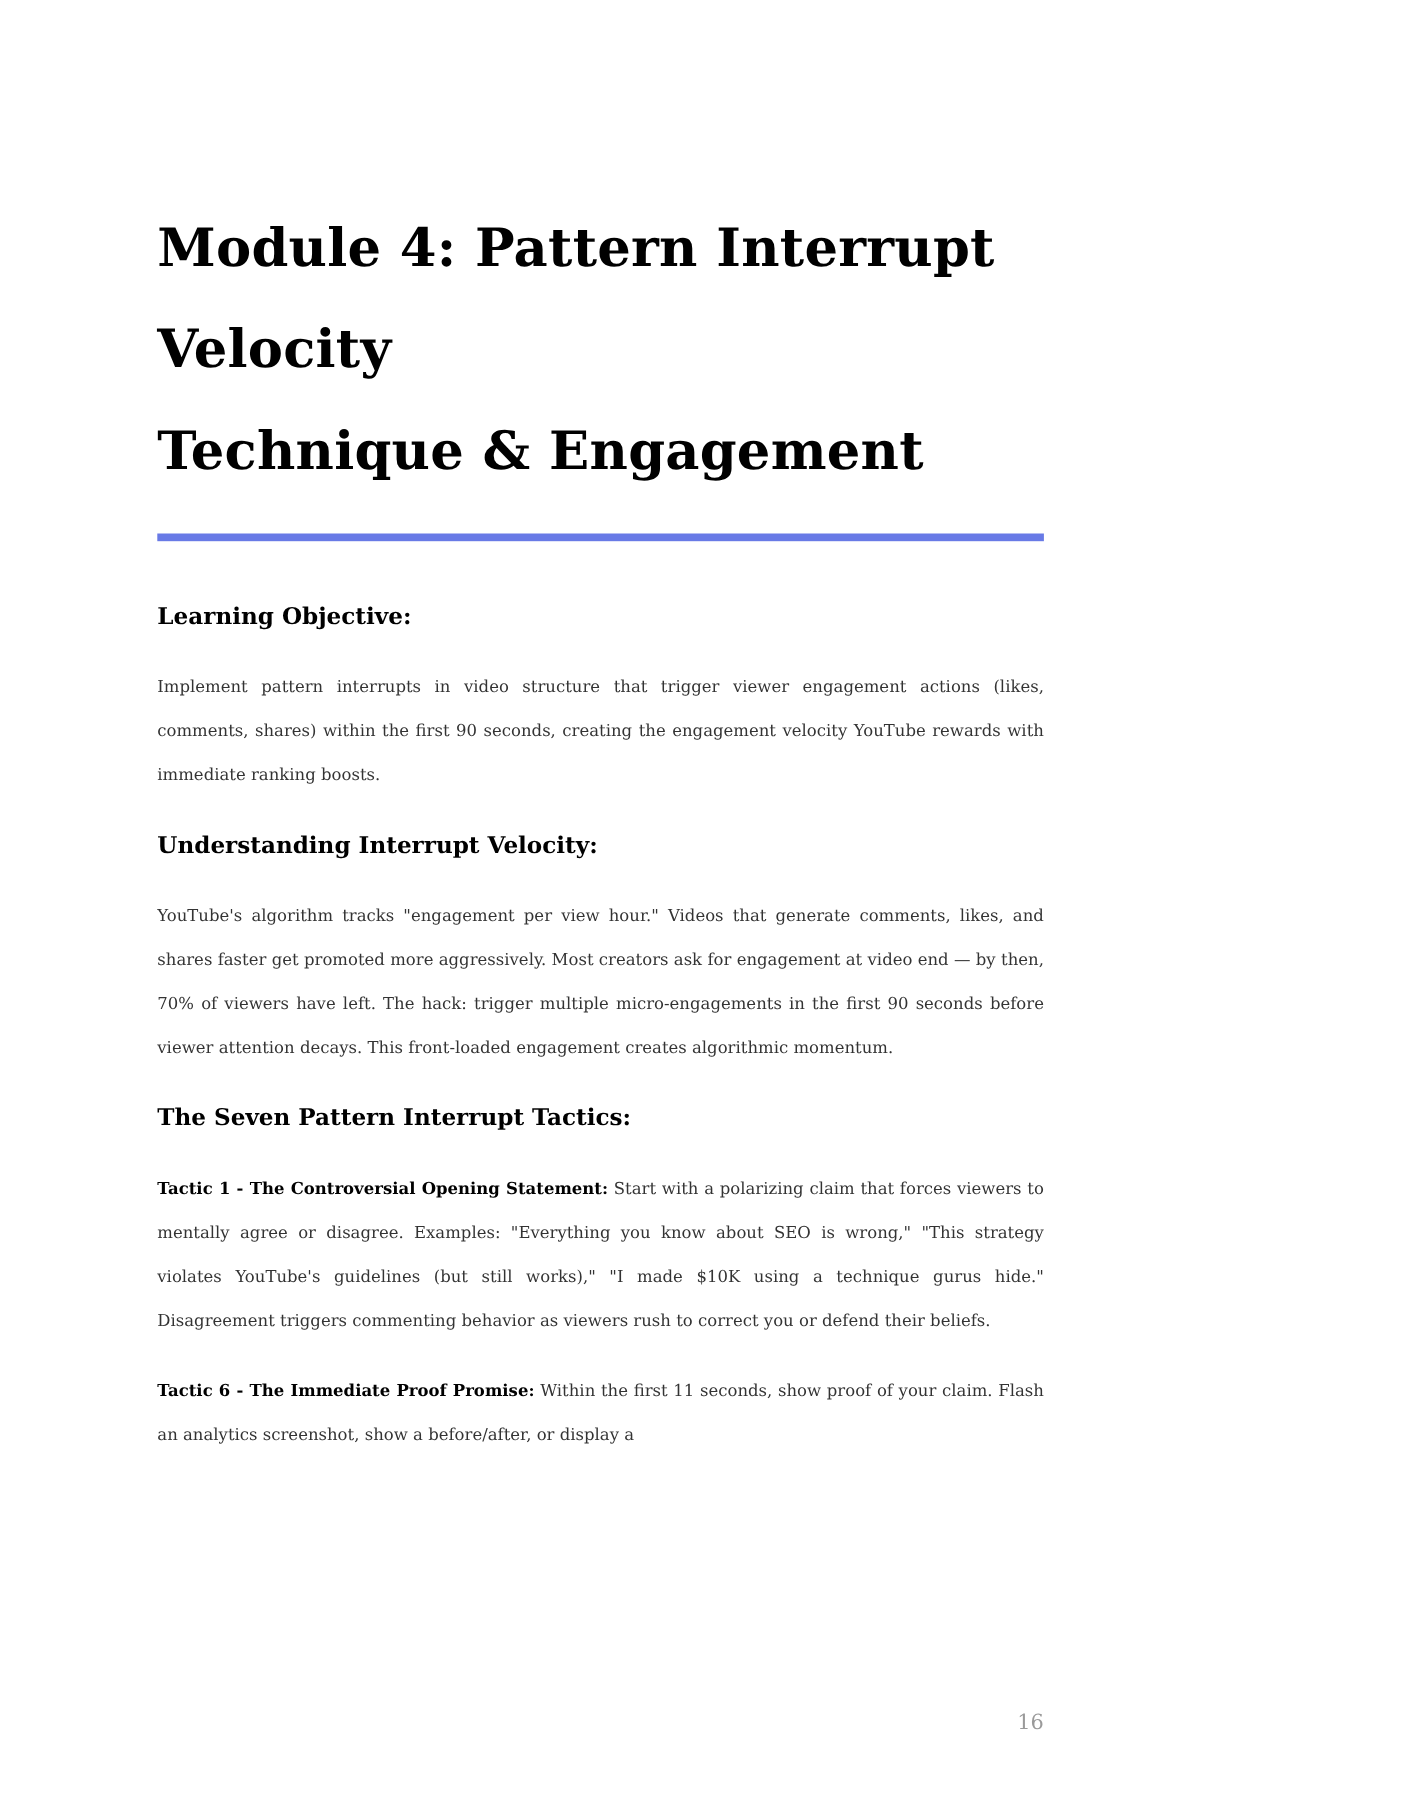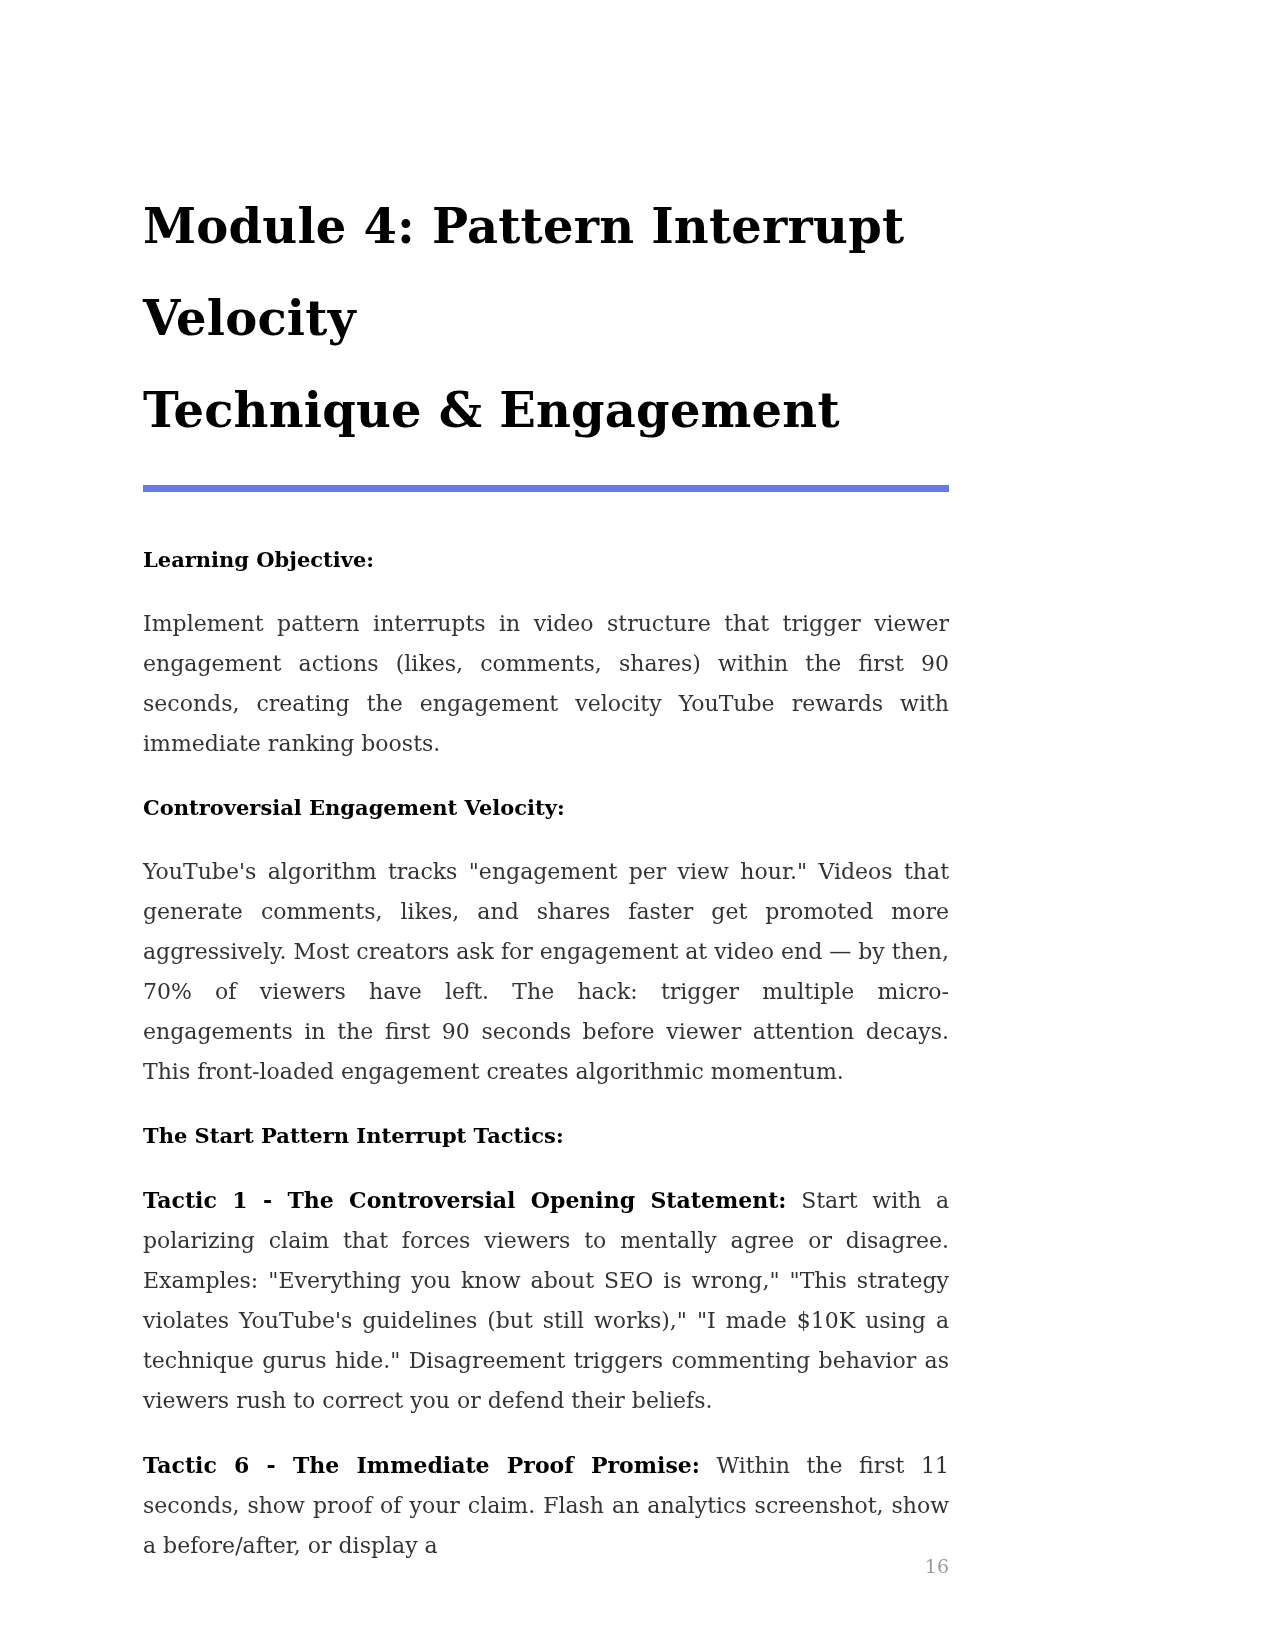--- a/index.html
+++ b/index.html
@@ -39,21 +39,21 @@
     font-size: 21px;
     line-height: 40px;
     font-weight: bold;
     color: #000000;
   }
   .divider + .heading {
     margin-top: 48px;
   }
   .para {
     margin: 24px 0 0 0;
-    font-size: 22px;
+    font-size: 15px;
     line-height: 40px;
     color: #333333;
     text-align: justify;
   }
   .para strong {
     color: #000000;
     font-weight: bold;
   }
   .page-number {
     position: absolute;
@@ -74,25 +74,25 @@
     <span class="title-line">Velocity</span>
     <span class="title-line">Technique &amp; Engagement</span>
   </h1>
 
   <div class="divider" style="background-color: rgb(104, 122, 230);"></div>
 
   <h2 class="heading">Learning Objective:</h2>
 
   <p class="para">Implement pattern interrupts in video structure that trigger viewer engagement actions (likes, comments, shares) within the first 90 seconds, creating the engagement velocity YouTube rewards with immediate ranking boosts.</p>
 
-  <h2 class="heading">Controversial Engagement Velocity:</h2>
+  <h2 class="heading">Understanding Interrupt Velocity:</h2>
 
   <p class="para">YouTube's algorithm tracks "engagement per view hour." Videos that generate comments, likes, and shares faster get promoted more aggressively. Most creators ask for engagement at video end — by then, 70% of viewers have left. The hack: trigger multiple micro-engagements in the first 90 seconds before viewer attention decays. This front-loaded engagement creates algorithmic momentum.</p>
 
-  <h2 class="heading">The Start Pattern Interrupt Tactics:</h2>
+  <h2 class="heading">The Seven Pattern Interrupt Tactics:</h2>
 
   <p class="para"><strong>Tactic 1 - The Controversial Opening Statement:</strong><span> Start with a polarizing claim that forces viewers to mentally agree or disagree. Examples: "Everything you know about SEO is wrong," "This strategy violates YouTube's guidelines (but still works)," "I made $10K using a technique gurus hide." Disagreement triggers commenting behavior as viewers rush to correct you or defend their beliefs.</span></p>
 
   <p class="para"><strong>Tactic 6 - The Immediate Proof Promise:</strong><span> Within the first 11 seconds, show proof of your claim. Flash an analytics screenshot, show a before/after, or display a</span></p>
 
   <div class="page-number">16</div>
 
 </div>
 
 </body></html>

